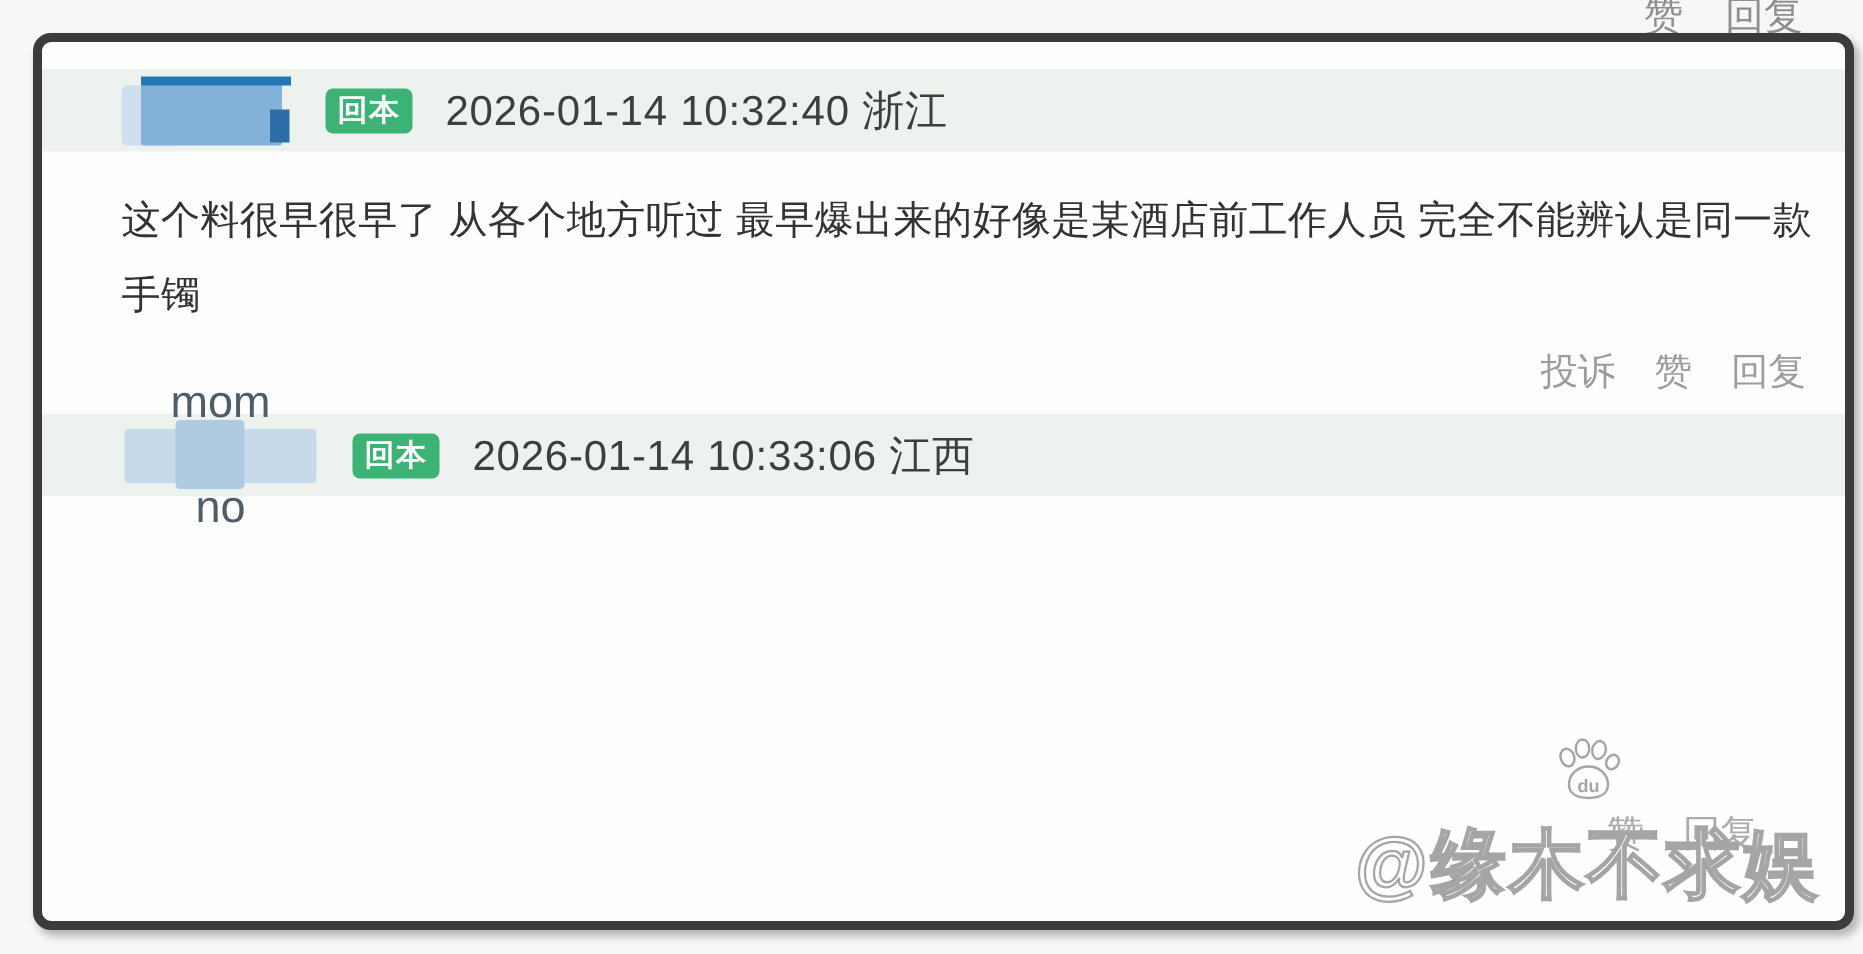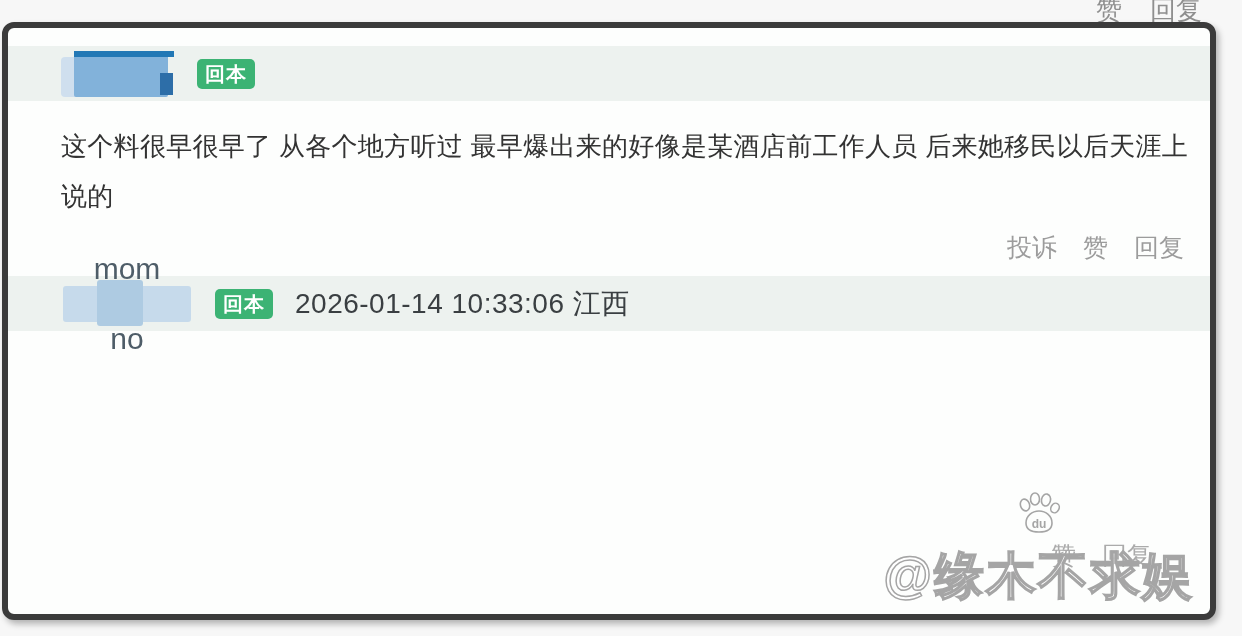--- a/index.html
+++ b/index.html
@@ -13,21 +13,21 @@
   
   .top-actions {
     position: absolute; top: -7px; right: 40px;
     display: flex; gap: 28px;
     font-size: 26px; color: #8f8f8f;
   }
   .top-actions span { cursor: pointer; }
 
   
   .card {
-    position: absolute; left: 2px; top: 22px;
+    position: absolute; left: 22px; top: 22px;
     width: 1214px; height: 598px;
     background: #fdfefd;
     border: 6px solid #3b3b3b;
     border-radius: 12px;
     box-shadow: 3px 4px 6px rgba(0,0,0,0.28);
     overflow: hidden;
   }
 
   .comment-header {
     width: 100%; height: 55px;
@@ -129,23 +129,26 @@
 <div class="card">
 
   <div class="comment-header header-1">
     <div class="blur-block-1">
       <div class="blur-a"></div>
       <div class="blur-b"></div>
       <div class="blur-c"></div>
       <div class="blur-d"></div>
     </div>
     <span class="badge">回本</span>
+    <span class="timestamp">
+      <span>2026-01-14 10:32:40</span>&nbsp;<span>浙江</span>
+    </span>
   </div>
 
-  <div class="comment-body body-1">这个料很早很早了 从各个地方听过 最早爆出来的好像是某酒店前工作人员 后来她移民以后天涯上说的</div>
+  <div class="comment-body body-1">这个料很早很早了 从各个地方听过 最早爆出来的好像是某酒店前工作人员 完全不能辨认是同一款手镯</div>
 
   <div class="action-row action-row-1">
     <span>投诉</span>
     <span>赞</span>
     <span>回复</span>
   </div>
 
   <div class="comment-header header-2">
     <div class="username-2">
       <span>mom</span>

